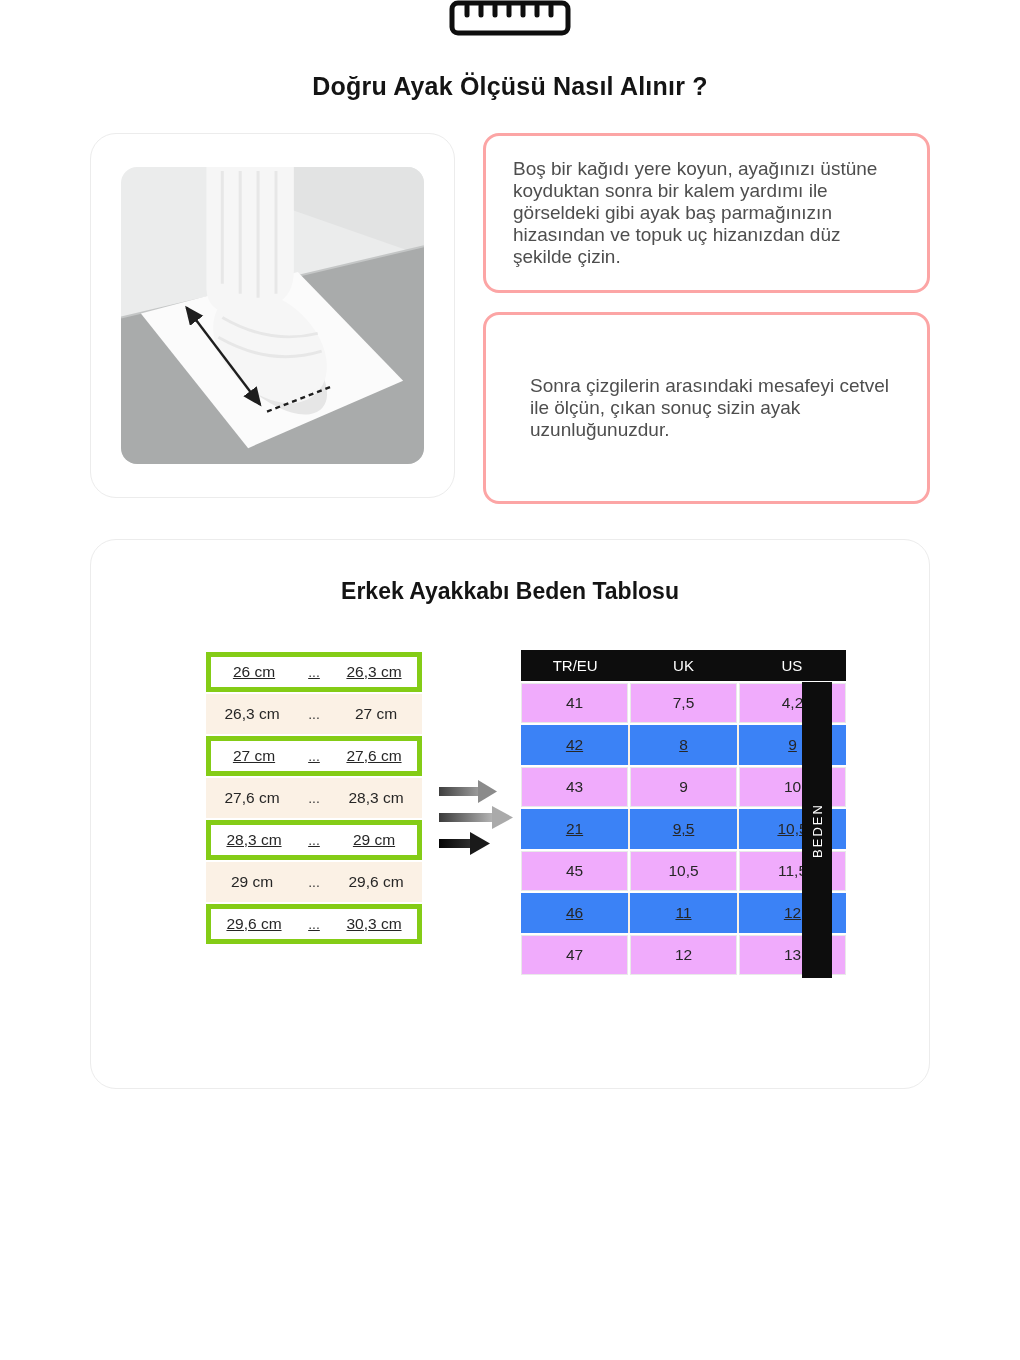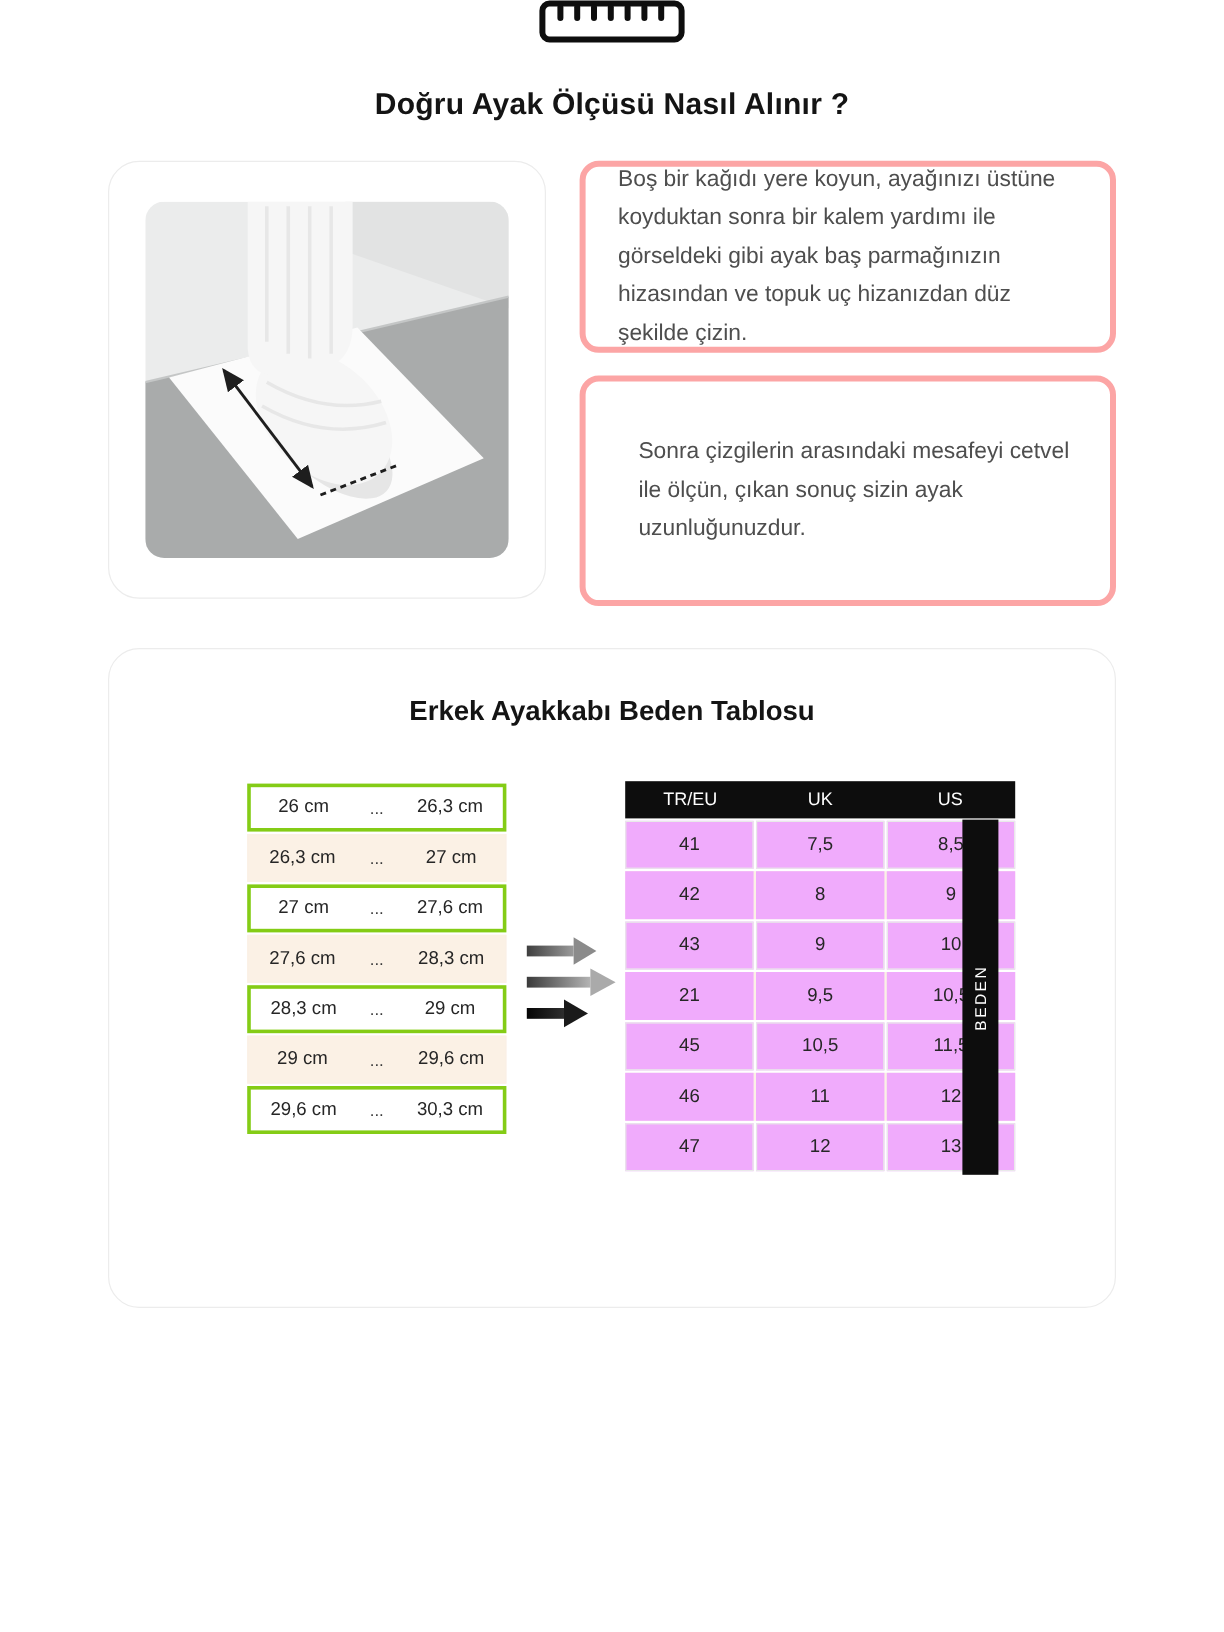--- a/index.html
+++ b/index.html
@@ -17,22 +17,22 @@
   .howto { margin:32px 90px 0 90px; display:flex; gap:28px; }
   .photo-card {
     width:365px; height:365px; flex:0 0 365px;
     border:1px solid #ececec; border-radius:26px;
     padding:33px 30px; background:#fff;
   }
   .photo { width:100%; height:100%; border-radius:16px; overflow:hidden; }
   .photo svg { display:block; width:100%; height:100%; }
   .steps { flex:1; display:flex; flex-direction:column; gap:19px; }
   .step-card {
-    border:5px solid #fca5a5; border-radius:16px; background:#fff;
-    padding:14px 27px; color:#4e4e4e; font-size:19px; line-height:32px;
+    border:3px solid #fca5a5; border-radius:16px; background:#fff;
+    padding:14px 27px; color:#4e4e4e; font-size:19px; line-height:22px;
   }
   .step-1 { height:160px; display:flex; align-items:center; }
   .step-2 { height:192px; display:flex; align-items:center;padding-left:44px; }
 
   
   .size-card {
     position:relative; margin:35px 90px 16px 90px; height:550px;
     border:1px solid #ececec; border-radius:26px; background:#fff;
   }
   .size-card h2 { text-align:center; padding-top:38px; font-size:23px; font-weight:bold; color:#141414; }
@@ -48,25 +48,25 @@
 
   .cm-table { position:absolute; left:115px; top:110px; width:216px; }
   .cm-row { display:grid; grid-template-columns:1fr 34px 1fr; align-items:center; text-align:center; }
   .cm-row .sep { font-size:14px; color:#3a3a3a; }
 
   .conv-wrap { position:absolute; left:430px; top:110px; width:325px; }
   .conv-row { display:grid; grid-template-columns:1fr 1fr 1fr; gap:2px; }
   .conv-row .cell { display:flex; align-items:center; justify-content:center; height:40px; }
 
   .row-odd  { background:#ffffff; }
-  .cm-row.row-odd { border:3px solid #84cc16; }
+  .cm-row.row-odd { border:5px solid #84cc16;text-decoration:underline; }
   .conv-row.row-odd .cell { border:1px solid #e9e9e9; background:#f0abfc; }
   .row-even { background:#fbf1e5; }
   .cm-row.row-even { border:1px solid #fbf1e5; }
-  .conv-row.row-even .cell { background:#f0abfc; }
+  .conv-row.row-even .cell { background:#3b82f6;text-decoration:underline; }
 
   .beden-bar {
     position:absolute; left:711px; top:142px; width:30px; height:296px;
     background:#0d0d0d; display:flex; align-items:center; justify-content:center;
   }
   .beden-bar span {
     color:#fff; font-size:13px; letter-spacing:2px;
     transform:rotate(-90deg); white-space:nowrap;
   }
 
@@ -220,21 +220,21 @@
   <div class="conv-wrap">
     <div class="t-head">
       <span class="hcell">TR/EU</span>
       <span class="hcell">UK</span>
       <span class="hcell">US</span>
     </div>
 
     <div class="trow conv-row row-odd">
       <div class="cell">41</div>
       <div class="cell">7,5</div>
-      <div class="cell">8,5</div>
+      <div class="cell">4,2</div>
     </div>
     <div class="trow conv-row row-even">
       <div class="cell">42</div>
       <div class="cell">8</div>
       <div class="cell">9</div>
     </div>
     <div class="trow conv-row row-odd">
       <div class="cell">43</div>
       <div class="cell">9</div>
       <div class="cell">10</div>

